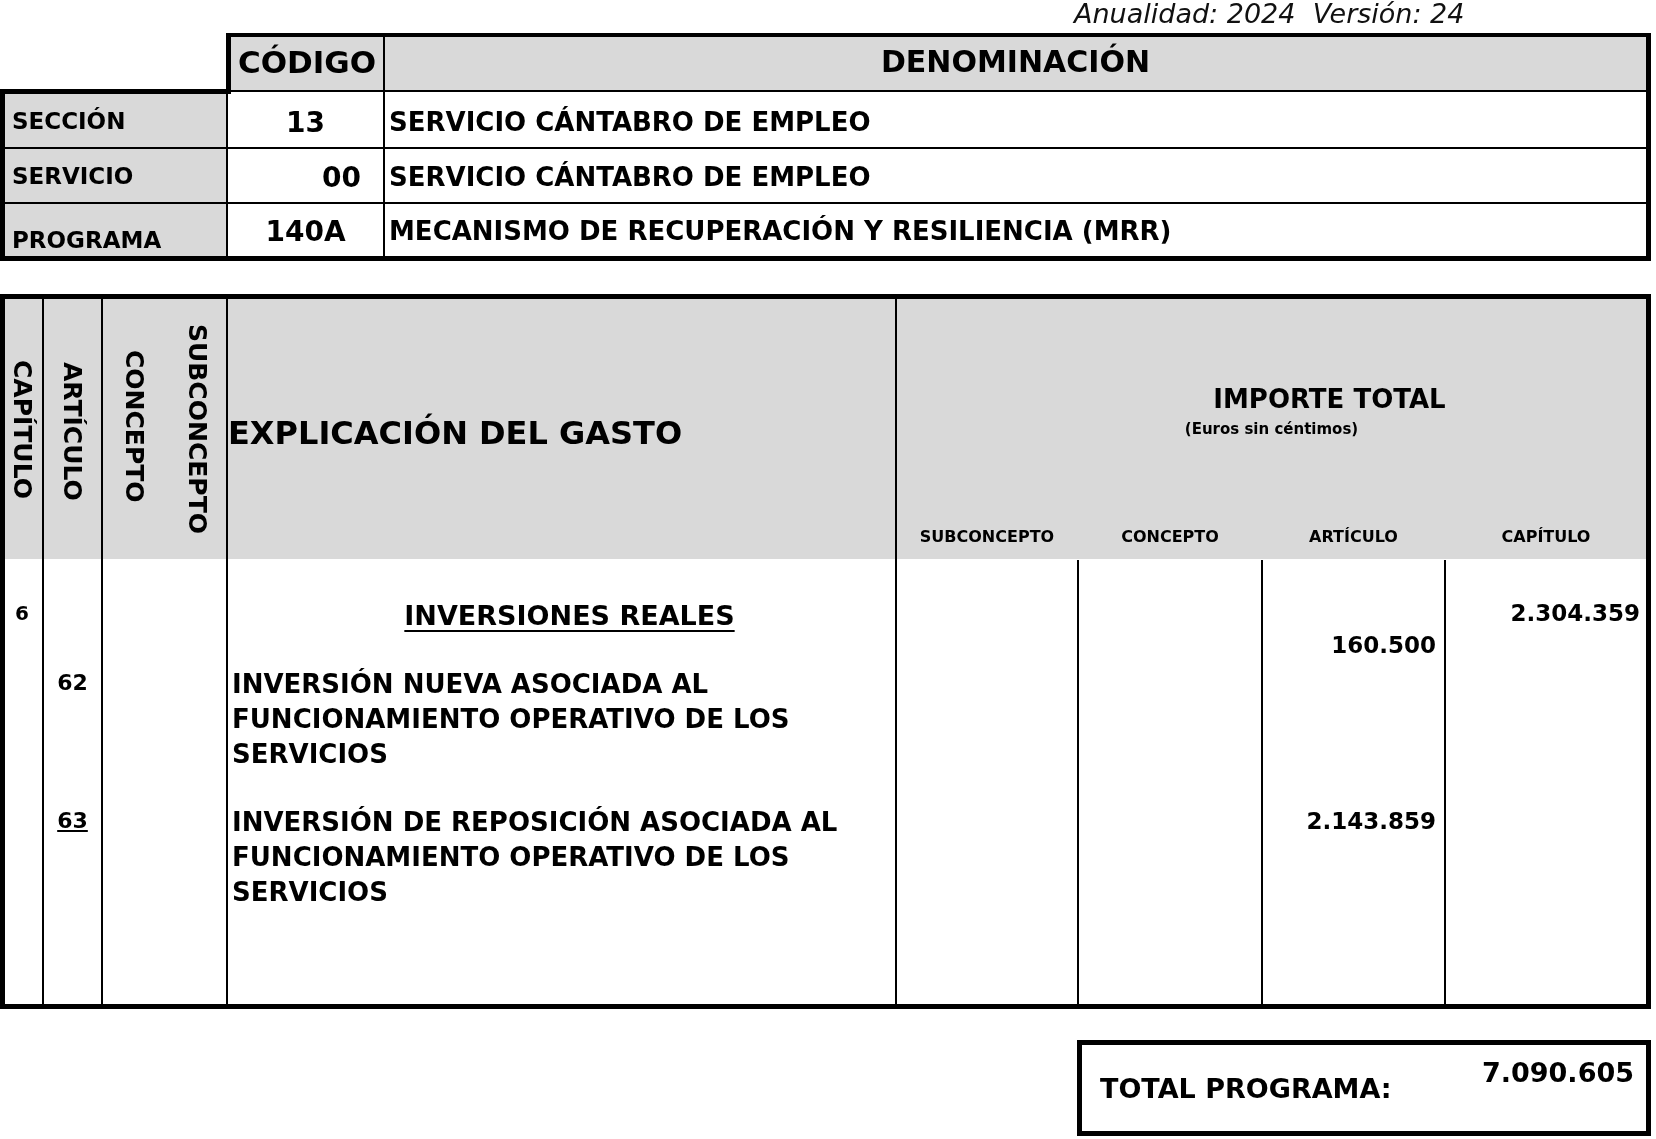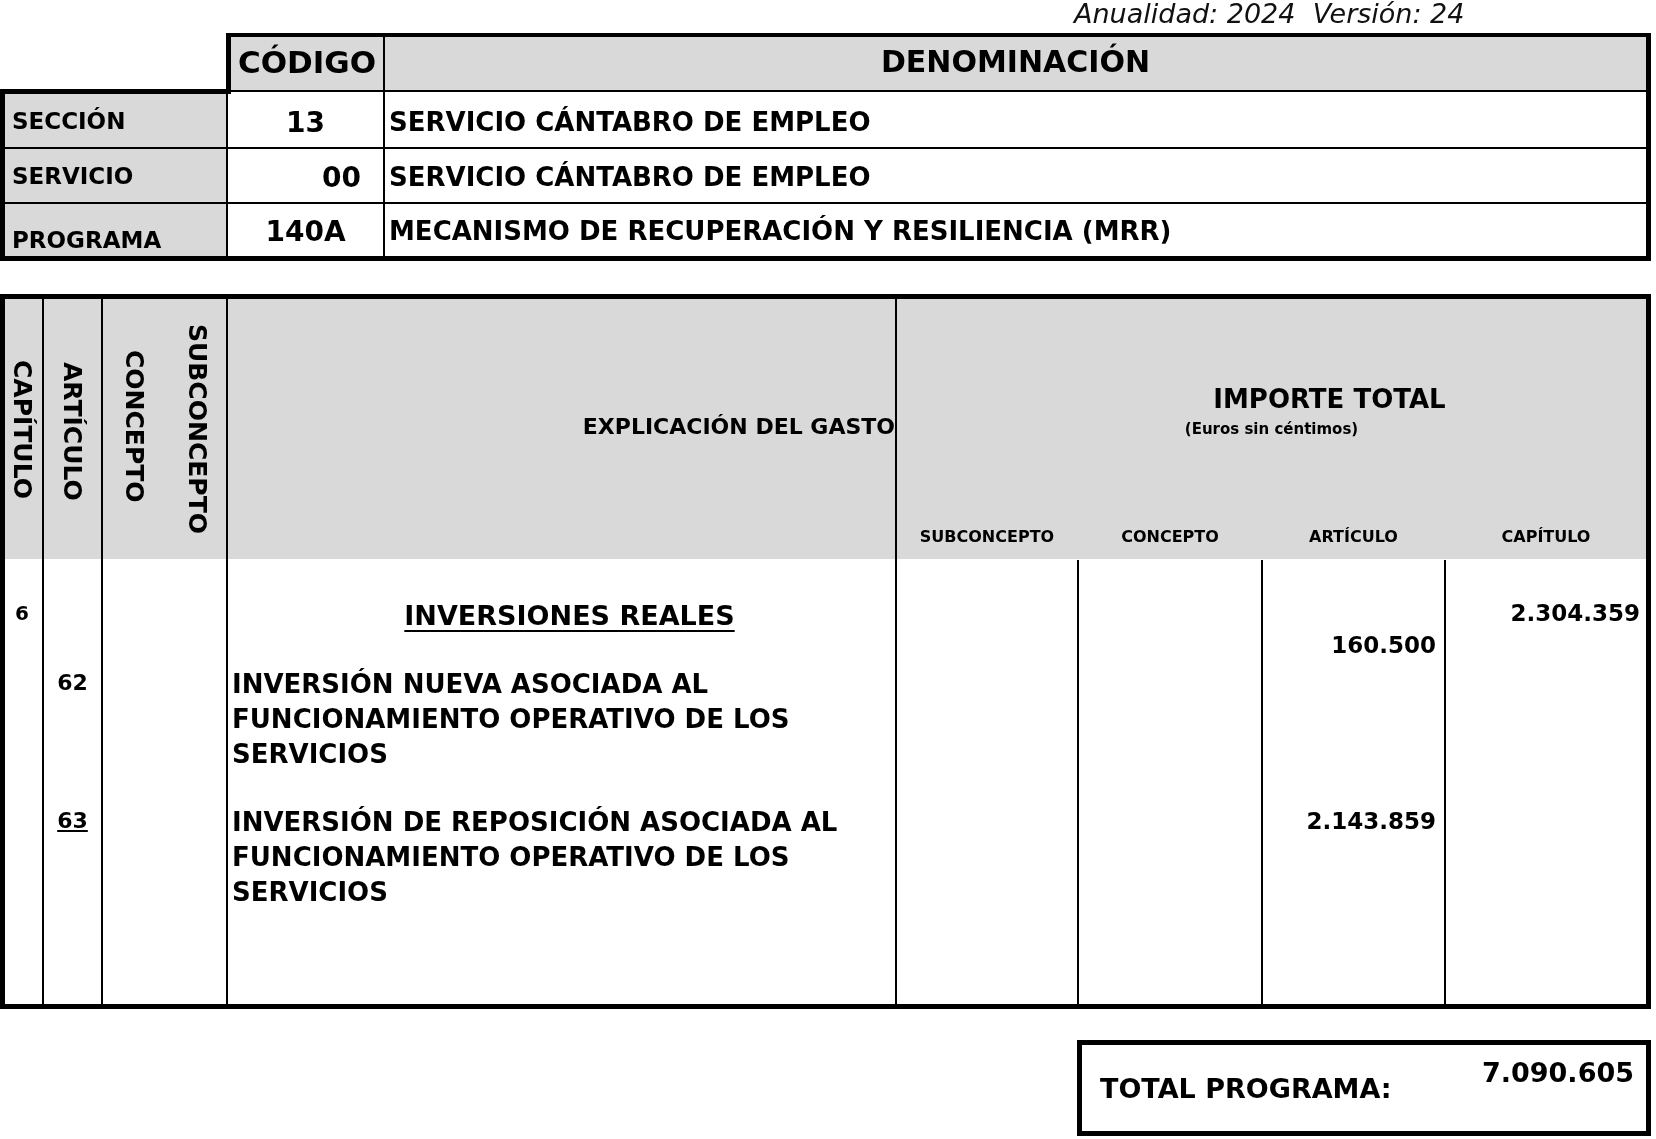--- a/index.html
+++ b/index.html
@@ -77,21 +77,21 @@
   <div class="abs" style="left:895px; top:298px; width:2px; height:708px; background:#000;"></div>
   <div class="abs" style="left:1077px; top:560px; width:2px; height:446px; background:#000;"></div>
   <div class="abs" style="left:1261px; top:560px; width:2px; height:446px; background:#000;"></div>
   <div class="abs" style="left:1444px; top:560px; width:2px; height:446px; background:#000;"></div>
 
   <div class="vert-text" style="left:8px; top:360px; height:140px; font-size:25px;">CAPÍTULO</div>
   <div class="vert-text" style="left:58px; top:362px; height:140px; font-size:25px;">ARTÍCULO</div>
   <div class="vert-text" style="left:120px; top:350px; height:160px; font-size:25px;">CONCEPTO</div>
   <div class="vert-text" style="left:183px; top:324px; height:210px; font-size:25px;">SUBCONCEPTO</div>
 
-  <div class="abs bold" style="left:228px; top:414px; width:667px; text-align:right; font-size:22px;">EXPLICACIÓN DEL GASTO</div>
+  <div class="abs bold" style="left:228px; top:414px; width:667px; text-align:left; font-size:32px;">EXPLICACIÓN DEL GASTO</div>
 
   <div class="abs bold" style="left:897px; top:384px; width:865px; text-align:center; font-size:26px;">IMPORTE TOTAL</div>
   <div class="abs bold" style="left:897px; top:420px; width:749px; text-align:center; font-size:15px;">(Euros sin céntimos)</div>
 
   <div class="abs bold" style="left:897px; top:527px; width:180px; text-align:center; font-size:16px;">SUBCONCEPTO</div>
   <div class="abs bold" style="left:1079px; top:527px; width:182px; text-align:center; font-size:16px;">CONCEPTO</div>
   <div class="abs bold" style="left:1263px; top:527px; width:181px; text-align:center; font-size:16px;">ARTÍCULO</div>
   <div class="abs bold" style="left:1446px; top:527px; width:200px; text-align:center; font-size:16px;">CAPÍTULO</div>
 
   <div>

